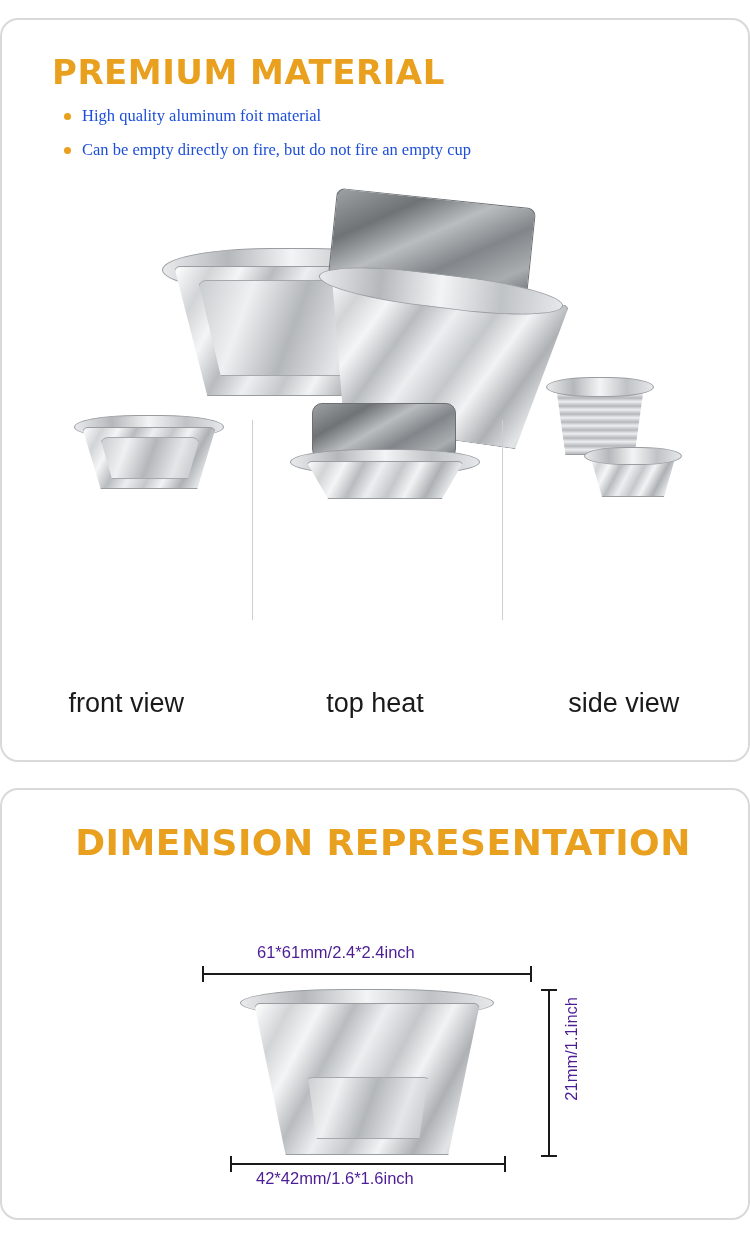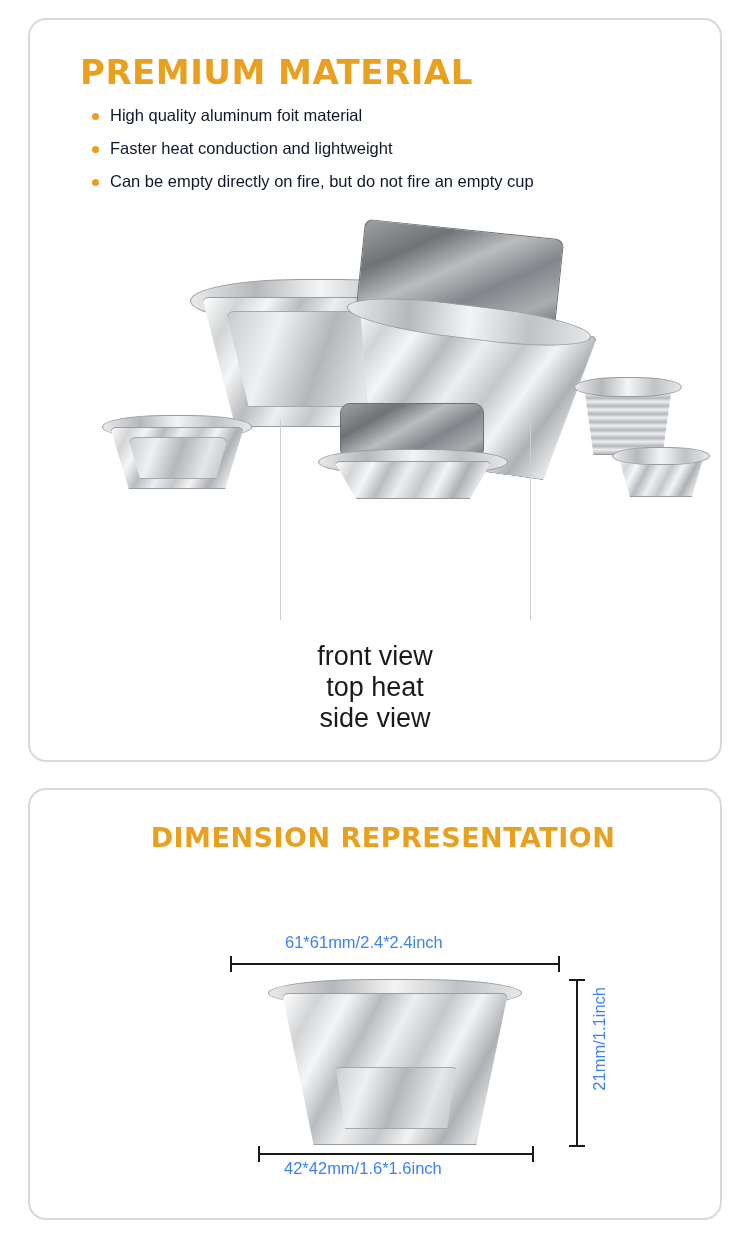--- a/index.html
+++ b/index.html
@@ -9,21 +9,21 @@
     width: 750px;
     height: 1245px;
     background: #ffffff;
     font-family: "Liberation Sans", sans-serif;
   }
   .page {
     width: 750px;
     height: 1245px;
     position: relative;
     background: #ffffff;
-    padding: 18px 28px;
+    padding: 18px 0;
   }
   .card {
     border: 2px solid #d9d9d9;
     border-radius: 18px;
     background: #ffffff;
     position: relative;
   }
   .card-premium {
     height: 744px;
     margin-bottom: 26px;
@@ -37,34 +37,34 @@
     color: #E8A01E;
     font-size: 34px;
     font-weight: bold;
     letter-spacing: 0.5px;
     margin: 32px 0 14px 50px;
     font-family: "DejaVu Sans", sans-serif;
   }
   .section-title.center {
     margin-left: 16px;
     text-align: center;
-    font-size: 27px;
+    font-size: 36px;
   }
   .bullets {
     margin: 0 0 0 62px;
     padding: 0;
     list-style: none;
   }
   .bullets li {
     position: relative;
     font-size: 16.5px;
-    color: #0f172a;
+    color: #1d4ed8;
     padding: 0 0 0 18px;
     margin-bottom: 14px;
-    font-family: Liberation Sans, sans-serif;
+    font-family: Liberation Serif, serif;
   }
   .bullets li::before {
     content: "";
     position: absolute;
     left: 0;
     top: 7px;
     width: 7px;
     height: 7px;
     border-radius: 50%;
     background: #E8A01E;
@@ -105,23 +105,22 @@
   .inner-well {
     position: absolute;
     background: linear-gradient(110deg,#c9ccce,#eef0f1,#b4b7ba,#e4e6e8,#bcbfc2);
     border-radius: 8px;
     border: 1px solid #a6a9ac;
   }
 
   .view-labels {
     position: absolute;
     left: 0; right: 0;
-    bottom: 26px;
+    bottom: 41px;
     display: flex;
-    flex-direction: column;
   }
   .view-label {
     flex: 1;
     text-align: center;
     font-size: 27px;
     color: #1a1a1a;
     font-family: "Liberation Sans", sans-serif;
   }
   .divider-v {
     position: absolute;
@@ -139,21 +138,21 @@
 
   
   .dim-wrap {
     position: relative;
     height: 300px;
     margin-top: 6px;
   }
   .dim-label {
     position: absolute;
     font-size: 16.5px;
-    color: #3b82f6;
+    color: #4c1d95;
     font-family: "Liberation Sans", sans-serif;
     white-space: nowrap;
   }
   .dim-label.vertical {
     writing-mode: vertical-rl;
     transform: rotate(180deg);
   }
   .arrow-h {
     position: absolute;
     height: 2px;
@@ -189,21 +188,20 @@
 <body>
 
 <div class="page">
 
   <div class="card card-premium">
 
     <div class="section-title">PREMIUM MATERIAL</div>
 
     <ul class="bullets">
       <li>High quality aluminum foit material</li>
-      <li>Faster heat conduction and lightweight</li>
       <li>Can be empty directly on fire, but do not fire an empty cup</li>
     </ul>
 
     <div class="hero">
 
       <div class="rim" style="left:160px; top:60px; width:260px; height:44px;"></div>
       <div class="tray tray-body" style="left:172px; top:78px; width:238px; height:130px;"></div>
       <div class="inner-well" style="left:196px; top:92px; width:190px; height:96px; clip-path:polygon(0% 0%,100% 0%,88% 100%,12% 100%);"></div>
 
       <div class="tray tray-body" style="left:318px; top:100px; width:240px; height:150px; transform:rotate(8deg);"></div>

